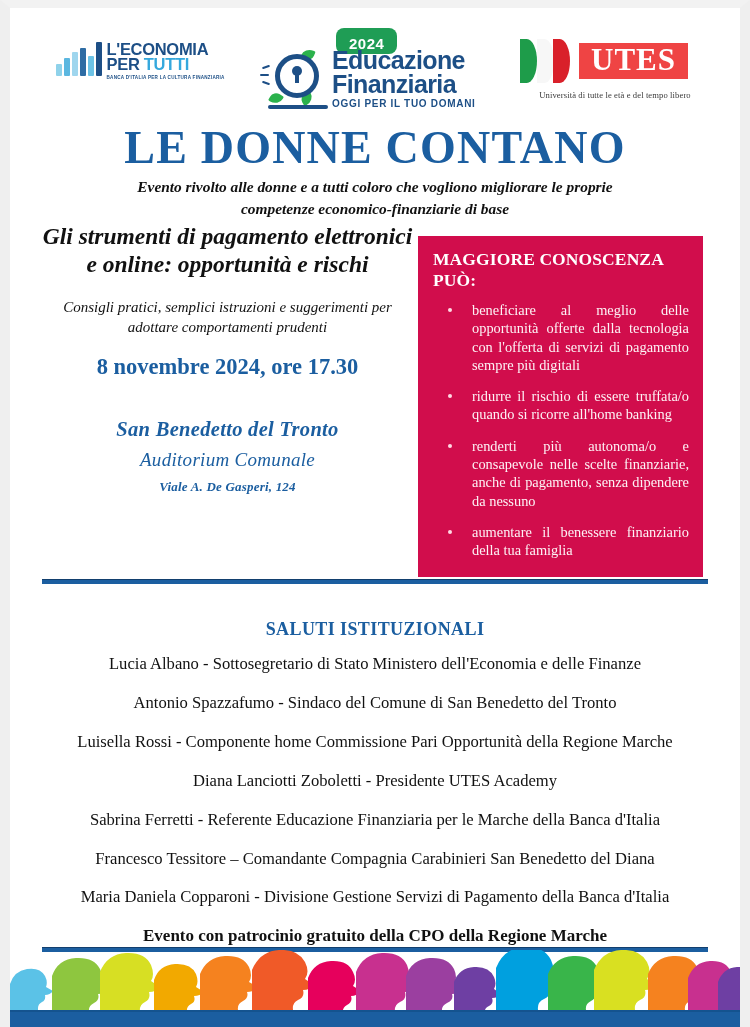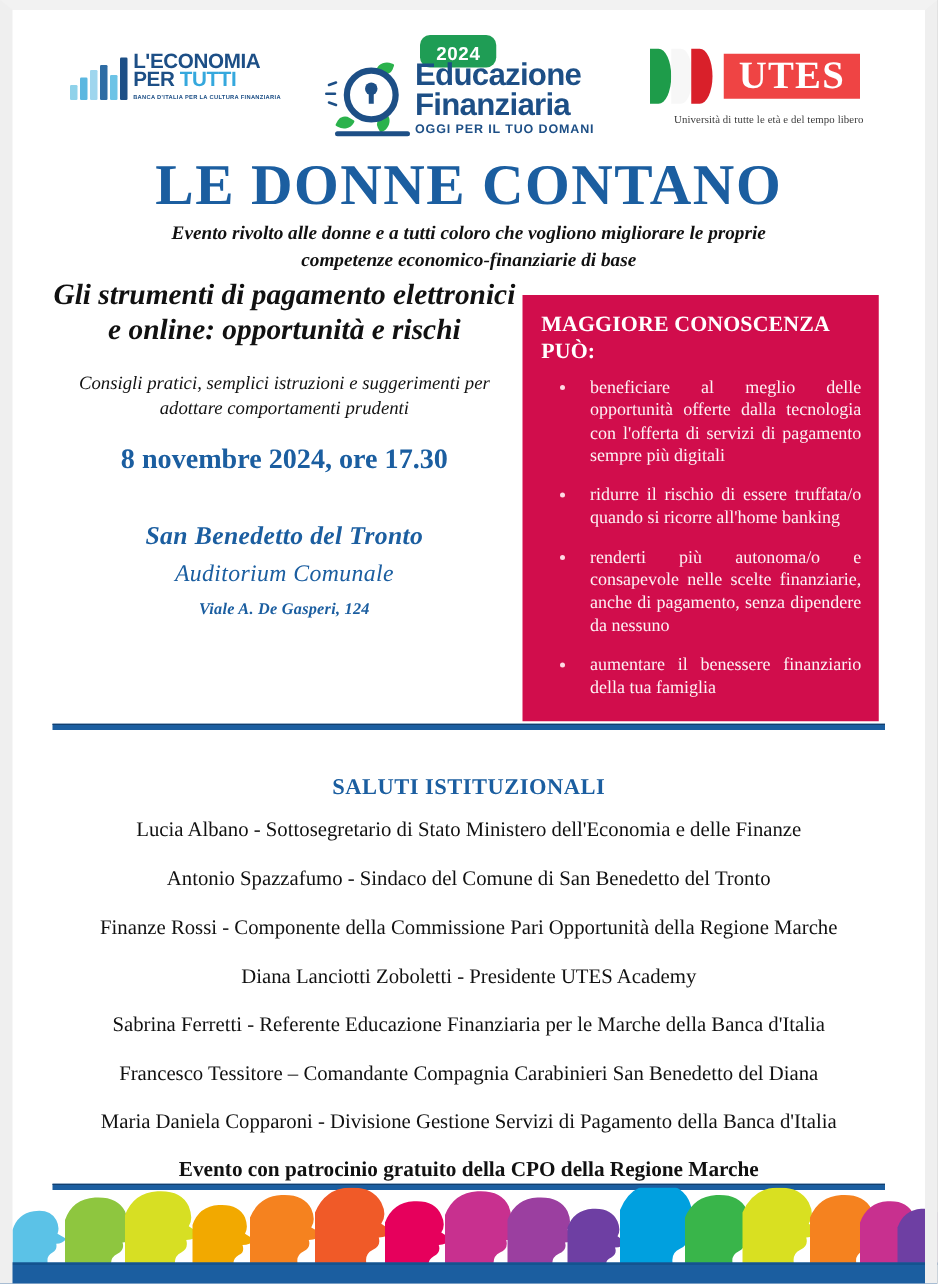--- a/index.html
+++ b/index.html
@@ -42,21 +42,21 @@
     left: 0; top: 14px;
     width: 730px;
     height: 96px;
   }
   
   .logo-bdi {
     position: absolute;
     left: 46px; top: 20px;
     width: 186px;
     display: flex;
-    align-items: flex-end;
+    align-items: flex-start;
     gap: 5px;
   }
   .bars {
     display: flex;
     align-items: flex-end;
     gap: 2.5px;
     height: 34px;
   }
   .bars i {
     display: block;
@@ -502,21 +502,21 @@
         <li>aumentare il benessere finanziario della tua famiglia</li>
       </ul>
     </div>
 
     <div class="rule top"></div>
 
     <div class="programme">
       <div class="sec-head">SALUTI ISTITUZIONALI</div>
       <div class="person">Lucia Albano - Sottosegretario di Stato Ministero dell'Economia e delle Finanze</div>
       <div class="person">Antonio Spazzafumo - Sindaco del Comune di San Benedetto del Tronto</div>
-      <div class="person">Finanze Rossi - Componente della Commissione Pari Opportunità della Regione Marche</div>
+      <div class="person">Luisella Rossi - Componente home Commissione Pari Opportunità della Regione Marche</div>
       <div class="person">Diana Lanciotti Zoboletti - Presidente UTES Academy</div>
 
       <div class="person">Sabrina Ferretti - Referente Educazione Finanziaria per le Marche della Banca d'Italia</div>
       <div class="person">Francesco Tessitore – Comandante Compagnia Carabinieri San Benedetto del Diana</div>
       <div class="person">Maria Daniela Copparoni - Divisione Gestione Servizi di Pagamento della Banca d'Italia</div>
 
       <div class="patrocinio">Evento con patrocinio gratuito della CPO della Regione Marche</div>
     </div>
 
     <div class="rule bottom"></div>

